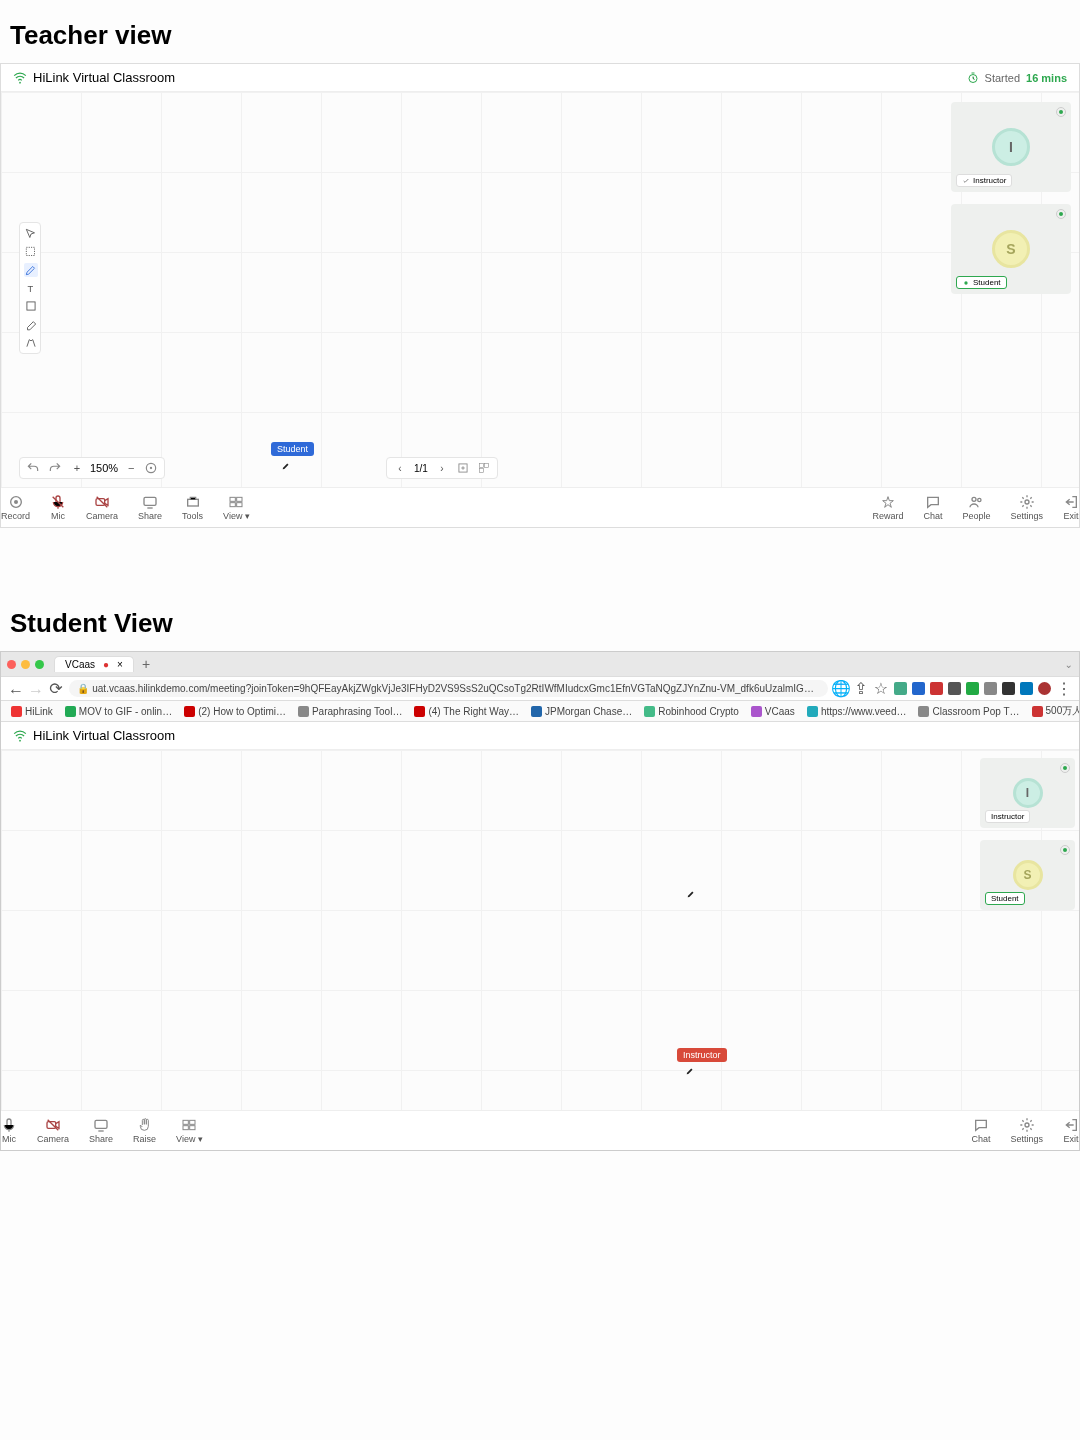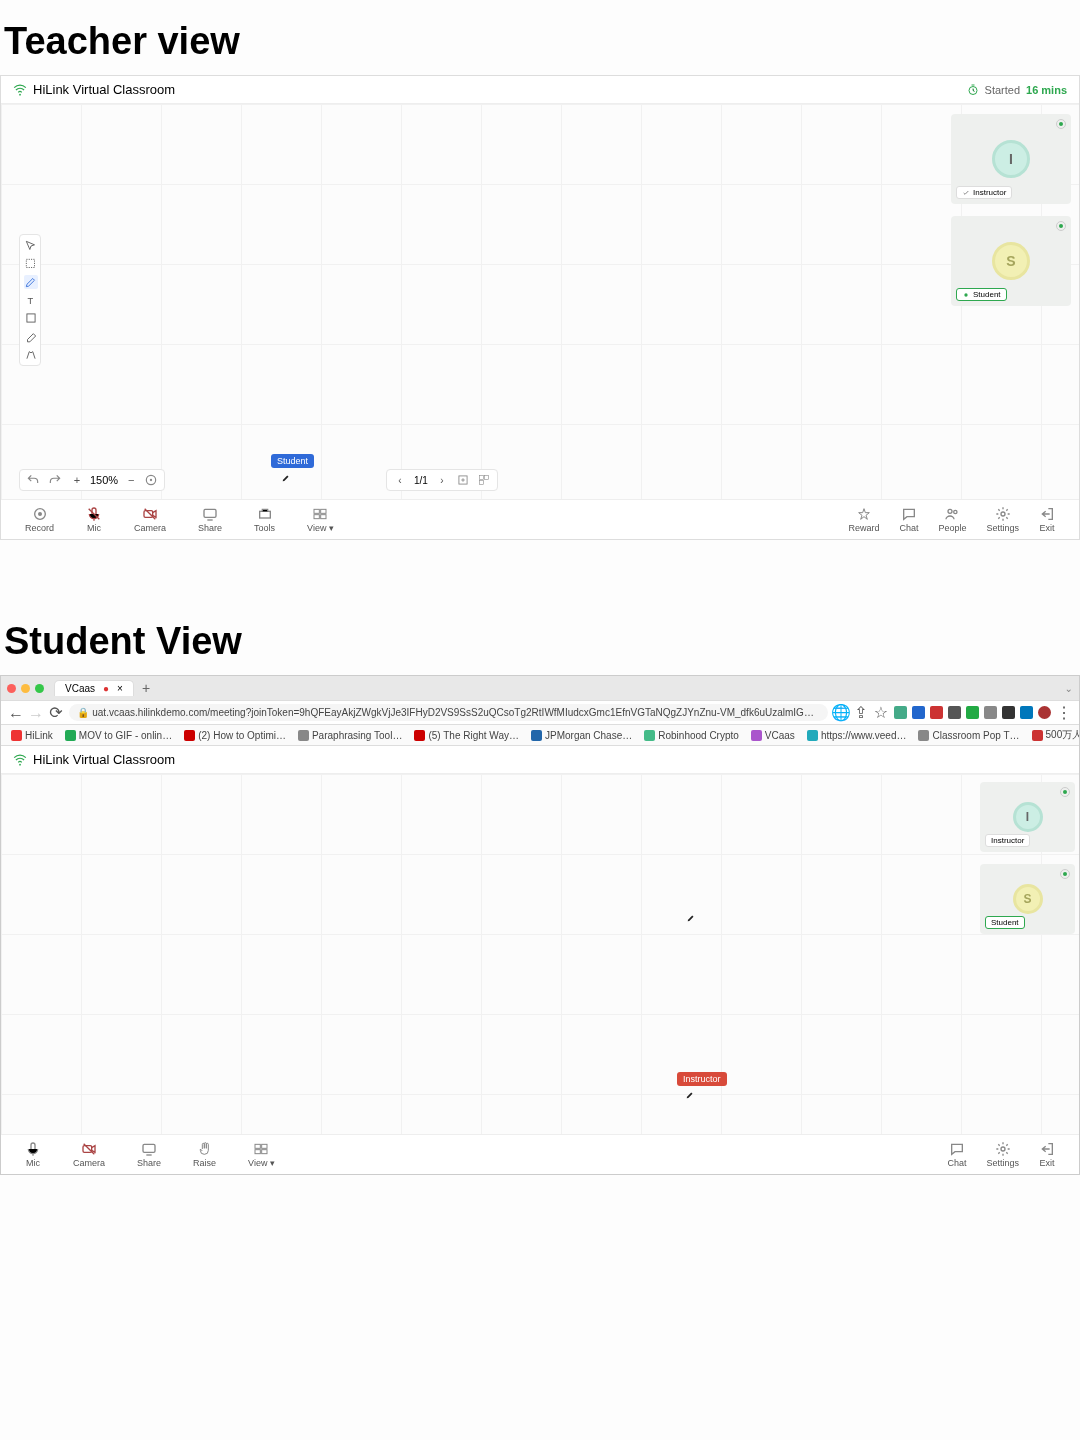--- a/index.html
+++ b/index.html
@@ -1,17 +1,17 @@
 <!DOCTYPE html>
 <html><head>
 <meta charset="utf-8">
 <style>
   * { box-sizing: border-box; margin: 0; padding: 0; font-family: -apple-system, BlinkMacSystemFont, "Segoe UI", Helvetica, Arial, sans-serif; }
   body { background: #fdfdfd; width: 1080px; }
-  .section-title { font-size: 38px; font-weight: 700; padding: 20px 4px 12px; }
+  .section-title { font-size: 26px; font-weight: 700; padding: 20px 10px 12px; }
   .app { border: 1px solid #ddd; background: #fff; position: relative; }
   .app-header { display: flex; align-items: center; padding: 6px 12px; border-bottom: 1px solid #eee; font-size: 13px; }
   .wifi-icon { width: 14px; height: 14px; margin-right: 6px; display:inline-flex; }
   .header-right { margin-left: auto; display: flex; align-items: flex-end; gap: 6px; font-size: 11px; color: #555; }
   .clock-icon { width: 12px; height: 12px; display: inline-flex; }
   .started-label { color: #666; }
   .mins { color: #2ea84f; font-weight: 600; }
 
   .toolbar-top { display: flex; align-items: center; gap: 14px; padding: 6px 18px; font-size: 11px; border-bottom: 1px solid #eee; }
   .toggle { display: flex; align-items: center; gap: 5px; }
@@ -41,21 +41,21 @@
   .cursor-label.blue { background: #2f6ad8; left: 270px; top: 350px; }
   .cursor-label.red { background: #d84a3a; }
   .pen-cursor { position:absolute; width:10px; height:10px; }
 
   .bottom-controls { position: absolute; bottom: 8px; left: 18px; display: flex; align-items: center; gap: 8px; background:#fff; border:1px solid #e5e5e5; border-radius:4px; padding:3px 6px; }
   .zoom-group { display: flex; align-items: center; gap: 6px; font-size: 11px; }
   .icon-btn { width: 14px; height: 14px; display:flex; align-items:center; justify-content:center; cursor:pointer; color:#555; }
 
   .page-controls { position:absolute; bottom:8px; left:385px; display:flex; align-items:center; gap:7px; background:#fff; border:1px solid #e5e5e5; border-radius:4px; padding:3px 6px; font-size:10px; }
 
-  .bottom-bar { display: flex; align-items: center; padding: 6px 24px; border-top: 1px solid #eee; gap: 32px; }
+  .bottom-bar { display: flex; align-items: center; padding: 6px 0; border-top: 1px solid #eee; gap: 20px; }
   .bb-item { display: flex; flex-direction: column; align-items: center; gap: 1px; font-size: 9px; color: #555; cursor: pointer; }
   .bb-item .icon { width: 16px; height: 16px; display: flex; align-items:center; justify-content:center; }
   .bb-right { margin-left: auto; display:flex; gap:20px; }
   .muted { color:#aa4444; }
 
   
   .browser-chrome { background:#4c1d95; border:1px solid #ccc; }
   .tab-strip { display:flex; align-items:center; height:24px; padding:2px 6px; background:#e8e8e8; gap:4px; position:relative; }
   .traffic { display:flex; gap:5px; margin-right:6px;}
   .tl { width:9px; height:9px; border-radius:50%; }
@@ -369,21 +369,21 @@
     <div class="bm">
         <span class="bm-icon" style="background:#c00;"></span>
         <span>(2) How to Optimi…</span>
       </div>
     <div class="bm">
         <span class="bm-icon" style="background:#888;"></span>
         <span>Paraphrasing Tool…</span>
       </div>
     <div class="bm">
         <span class="bm-icon" style="background:#c00;"></span>
-        <span>(5) The Right Way…</span>
+        <span>(4) The Right Way…</span>
       </div>
     <div class="bm">
         <span class="bm-icon" style="background:#26a;"></span>
         <span>JPMorgan Chase…</span>
       </div>
     <div class="bm">
         <span class="bm-icon" style="background:#4b8;"></span>
         <span>Robinhood Crypto</span>
       </div>
     <div class="bm">

